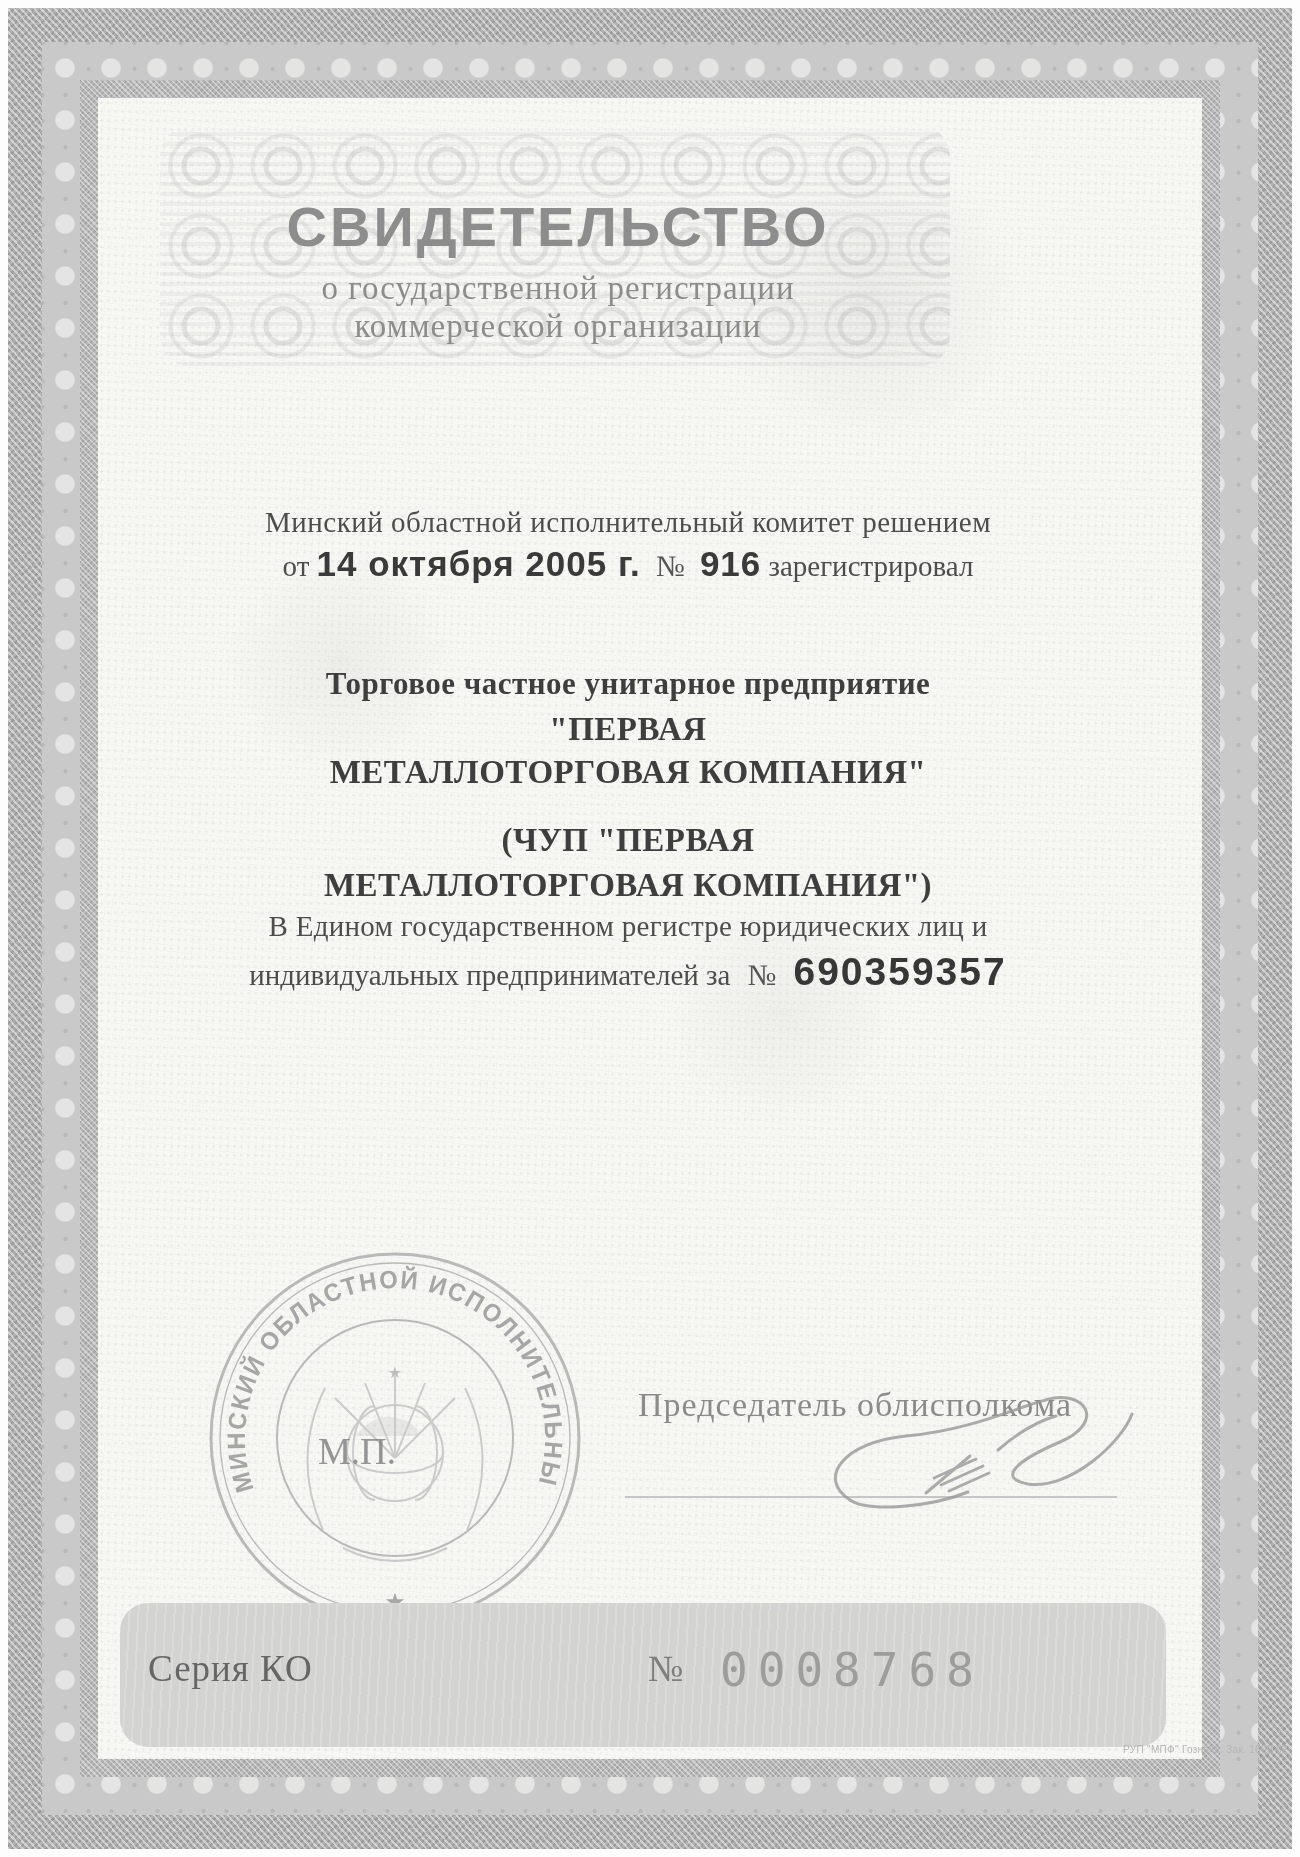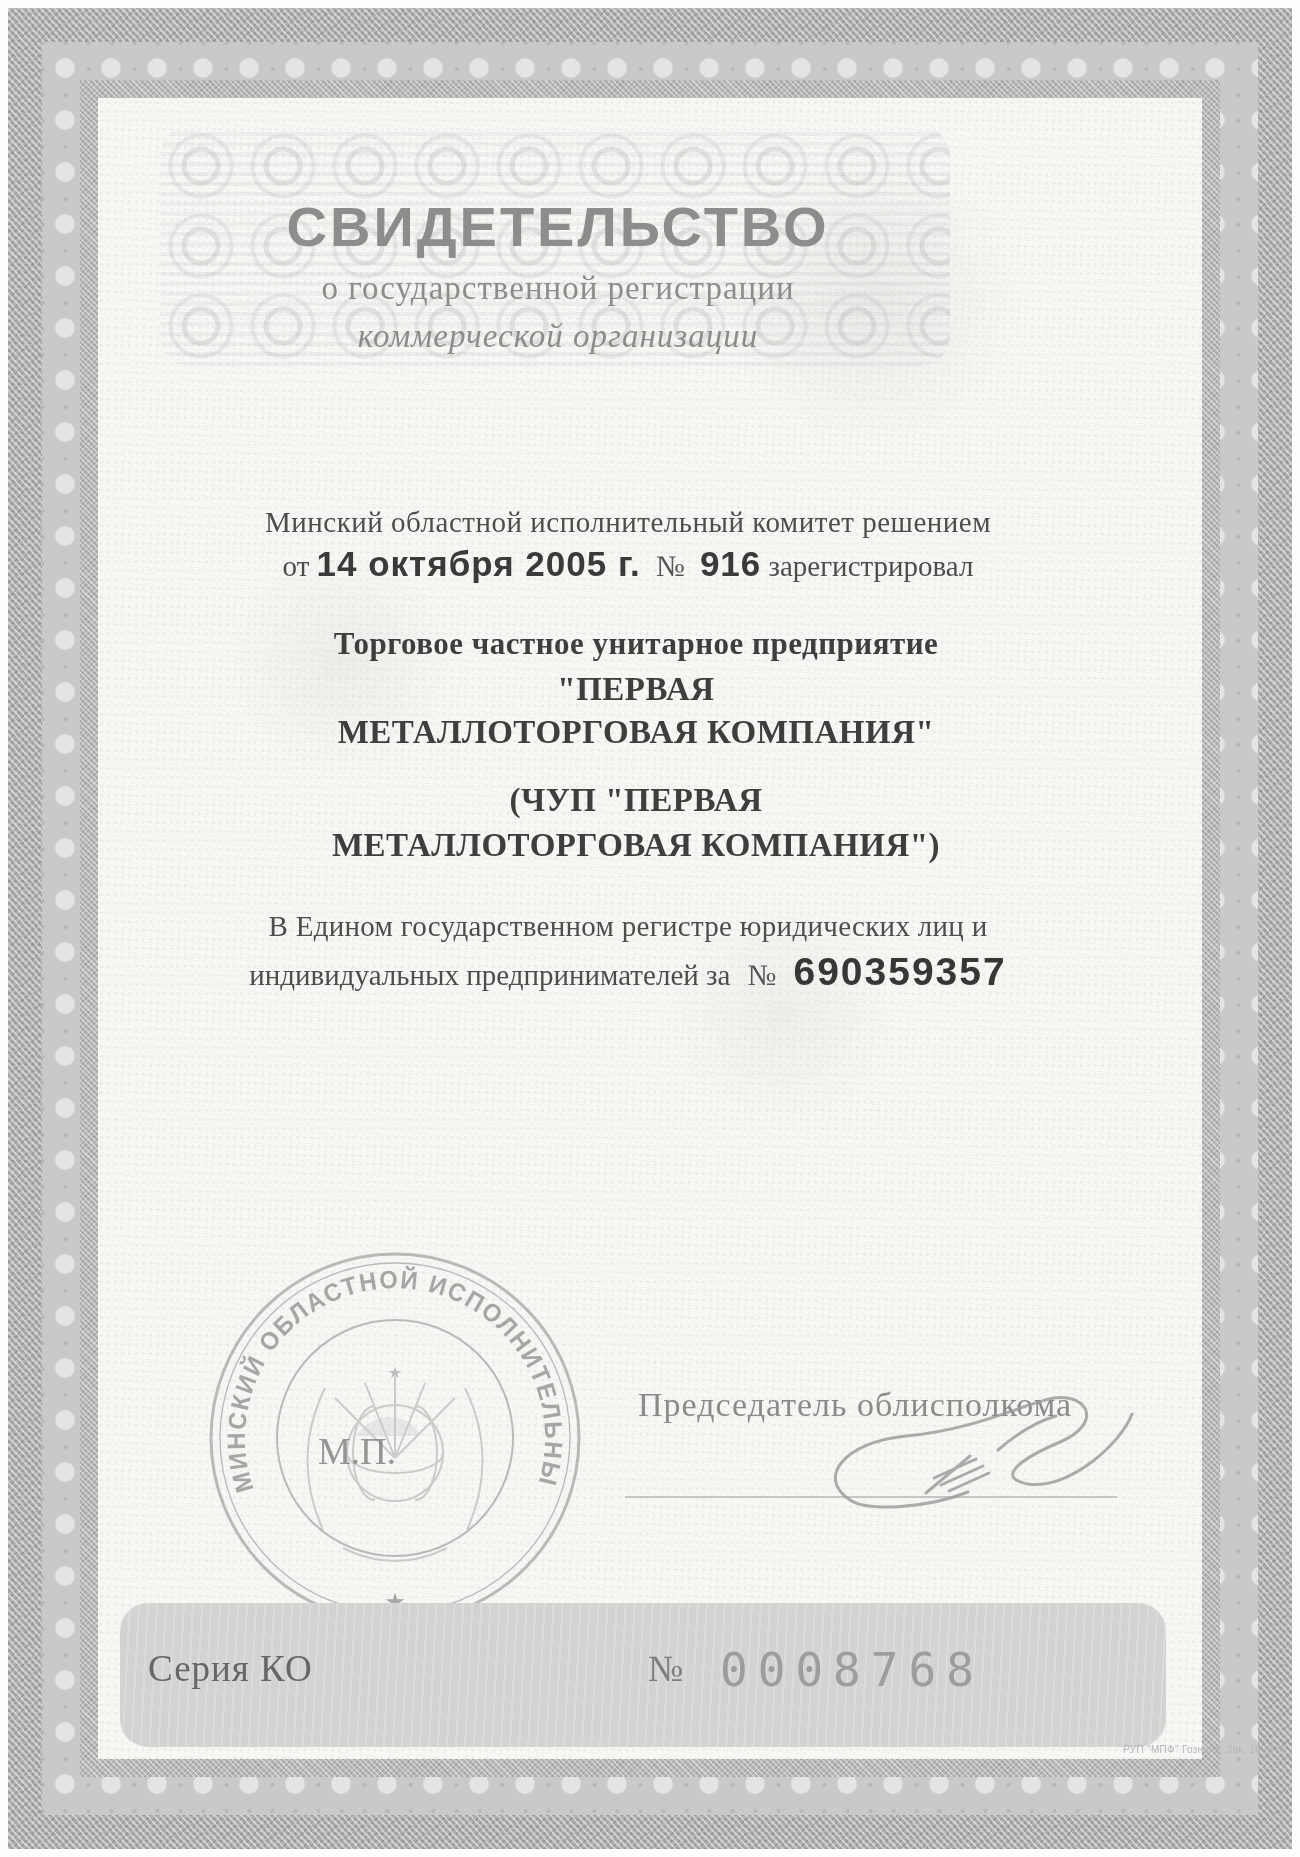--- a/index.html
+++ b/index.html
@@ -65,39 +65,39 @@
     margin:0;position:absolute;left:0;top:96px;width:100%;
     font-family:"Liberation Sans","DejaVu Sans",sans-serif;
     font-size:56px;font-weight:bold;letter-spacing:3px;
     color:#8d8d8d;
   }
   .subtitle{
     position:absolute;left:0;width:100%;
     font-size:33px;color:#8c8c8c;letter-spacing:1px;
   }
   .subtitle.l1{top:172px;font-family:Liberation Serif, serif;}
-  .subtitle.l2{top:220px;font-style:italic;}
+  .subtitle.l2{top:210px;}
   
   .column{position:absolute;left:30px;top:0;width:1000px;text-align:center;}
   .authority-line{
     position:absolute;left:0;top:408px;width:100%;
     font-size:29px;color:#4d4d4d;letter-spacing:.5px;
   }
   .decision-line{
     position:absolute;left:0;top:446px;width:100%;
     font-size:29px;color:#4d4d4d;
   }
   .decision-line .bold-sans{
     font-family:"Liberation Sans","DejaVu Sans",sans-serif;
     font-weight:bold;font-size:35px;color:#3a3a3a;letter-spacing:1px;margin-top:46px;
   }
   .decision-line .num-sign{font-size:30px;color:#555;padding:0 8px;}
   .company-line{
-    position:absolute;left:8px;width:100%;
-    font-weight:bold;color:#3e3e3e;letter-spacing:.5px;
+    position:absolute;left:0;width:100%;
+    font-weight:bold;color:#3e3e3e;letter-spacing:.5px;margin-top:40px;
   }
   .company-line.c1{top:528px;font-size:31px;}
   .company-line.c2{top:573px;font-size:33px;}
   .company-line.c3{top:616px;font-size:33px;}
   .company-line.c4{top:684px;font-size:33px;}
   .company-line.c5{top:729px;font-size:33px;}
   .registry-line1{
     position:absolute;left:0;top:812px;width:100%;
     font-size:29px;color:#4d4d4d;letter-spacing:.3px;
   }

